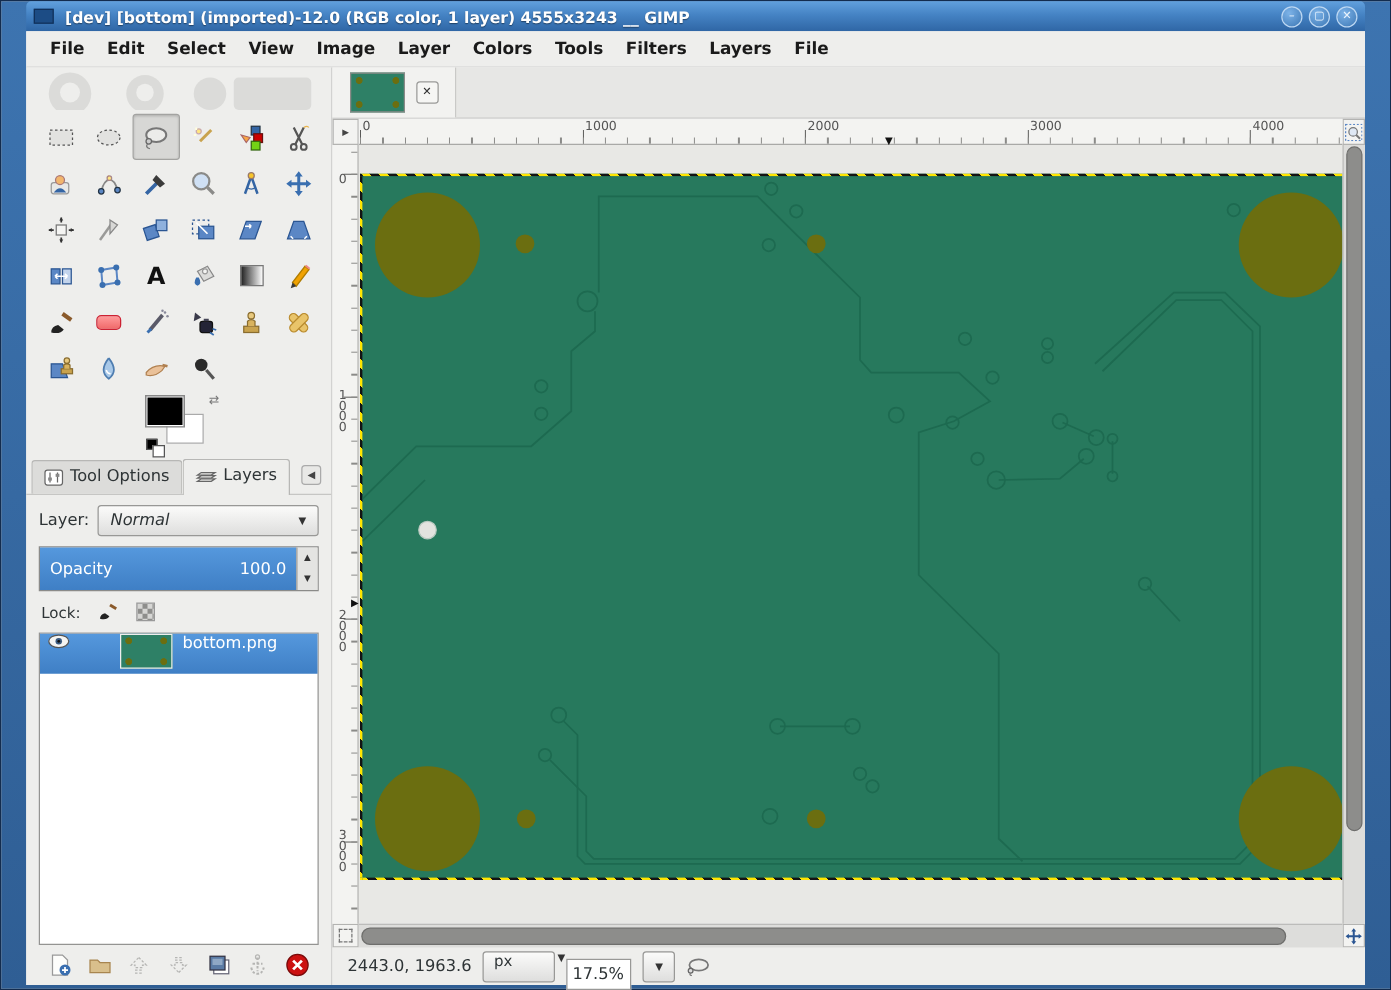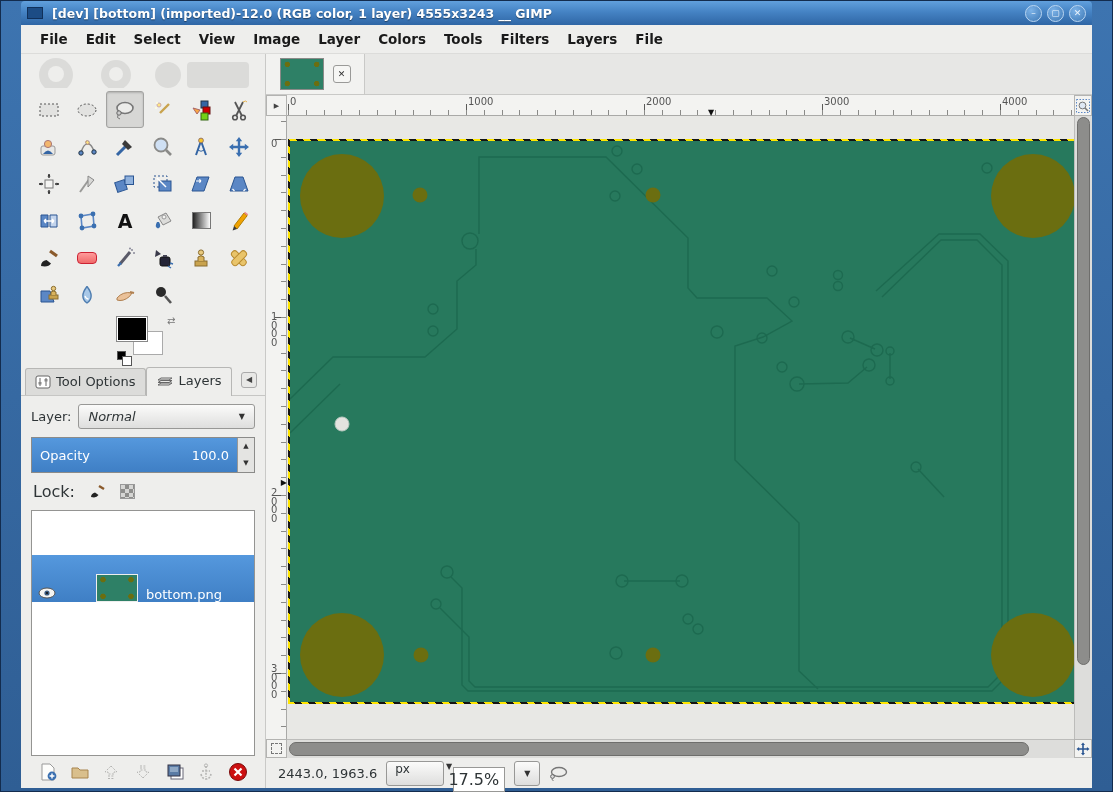--- a/index.html
+++ b/index.html
@@ -58,25 +58,25 @@
   
   .mode-row { display:flex; align-items:center; gap:7px; padding:8px 10px 4px; font-size:13px; color:#2e3436; }
   .dropdown { flex:1; height:25px; border:1px solid #989896; border-radius:3px;
               background:linear-gradient(#fbfbfa,#dededd); display:flex; align-items:center; padding:0 9px; font-size:13px;font-style:italic; }
   .dd-arrow { margin-left:auto; font-size:8px; color:#333; }
   .opacity-box { margin:4px 10px 2px; height:36px; display:flex; border:1px solid #8b8b89; }
   .opacity-fill { flex:1; background:linear-gradient(#5598dd,#3f7fc5); color:#fff; display:flex; align-items:center;
                   justify-content:space-between; padding:0 8px; font-size:13px; }
   .spin { width:17px; display:flex; flex-direction:column; border-left:1px solid #989896; background:#e4e4e2; }
   .spin div { flex:1; font-size:7px; text-align:center; color:#333; line-height:17px; }
-  .lock-row { display:flex; align-items:center; gap:14px; padding:7px 12px; font-size:16px; color:#2e3436; }
+  .lock-row { display:flex; align-items:center; gap:14px; padding:7px 12px; font-size:12px; color:#2e3436; }
   .checker { width:15px; height:15px; background:repeating-conic-gradient(#8e8e8c 0 25%,#d6d6d4 0 50%) 0 0/8px 8px; border:1px solid #999; }
   
   .layer-list { margin:2px 10px 0; border:1px solid #949492; background:#fff; flex:1; min-height:0; }
-  .layer-row { height:47px; background:linear-gradient(#5598dd,#3f7fc5); display:flex; align-items:flex-end; color:#fff; font-size:13px;margin-top:44px; }
+  .layer-row { height:32px; background:linear-gradient(#5598dd,#3f7fc5); display:flex; align-items:flex-start; color:#fff; font-size:13px; }
   .eye-btn { width:30px; text-align:center; }
   .link-sp { width:34px; }
   .thumb { background:#2e8066; border:1px solid #eee;
            background-image: radial-gradient(circle at 15% 18%, #6b6e10 0 2.5px, transparent 3px),
                              radial-gradient(circle at 85% 18%, #6b6e10 0 2.5px, transparent 3px),
                              radial-gradient(circle at 15% 82%, #6b6e10 0 2.5px, transparent 3px),
                              radial-gradient(circle at 85% 82%, #6b6e10 0 2.5px, transparent 3px); }
   .layer-thumb { width:42px; height:28px; margin-right:8px; }
   .layer-btns { height:32px; display:flex; align-items:center; justify-content:space-between; padding:0 14px; }
   .lbtn { width:26px; height:24px; display:flex; align-items:center; justify-content:center; border-radius:3px; }
@@ -113,21 +113,21 @@
   .v-scroll .thumb-v { position:absolute; left:2px; right:2px; top:1px; height:88%; background:#8d8d8b; border:1px solid #6e6e6c; border-radius:7px; }
   .hscroll-row { height:19px; display:flex; }
   .quickmask-btn { width:21px; border:1px solid #b3b3b1; background:#f3f3f1; display:flex; align-items:center; justify-content:center; }
   .qm-icon { width:11px; height:11px; border:1px dashed #777; }
   .h-scroll { flex:1; background:#dddddb; border-top:1px solid #bcbcba; position:relative; }
   .h-scroll .thumb-h { position:absolute; top:2px; bottom:2px; left:2px; width:94%; background:#8d8d8b; border:1px solid #6e6e6c; border-radius:7px; }
   .nav-btn { width:18px; background:#f3f3f1; border:1px solid #b3b3b1; display:flex; align-items:center; justify-content:center; }
   .statusbar { height:30px; display:flex; align-items:center; gap:9px; padding:0 12px; font-size:13px; color:#2e3436; background:#eeeeec; }
   .unit-dd { width:58px; height:25px; border:1px solid #989896; border-radius:3px; background:linear-gradient(#fbfbfa,#dededd);
              display:flex; align-items:flex-start; padding:0 8px; font-size:12px;gap:36px; }
-  .zoom-entry { width:52px; height:25px; border:1px solid #989896; background:#fff; display:flex; align-items:center; justify-content:flex-end; padding:0 5px; font-size:16px;margin-top:12px; }
+  .zoom-entry { width:52px; height:25px; border:1px solid #989896; background:#fff; display:flex; align-items:center; justify-content:flex-end; padding:0 5px; font-size:13px;margin-top:12px; }
   .zoom-dd { width:26px; height:25px; border:1px solid #989896; border-radius:3px; background:linear-gradient(#fbfbfa,#dededd);
              display:flex; align-items:center; justify-content:center; font-size:8px; color:#333; }
 </style>
 </head>
 <body>
 
 <div class="window">
 
   <div class="titlebar">
     <div class="title-icon"></div>

